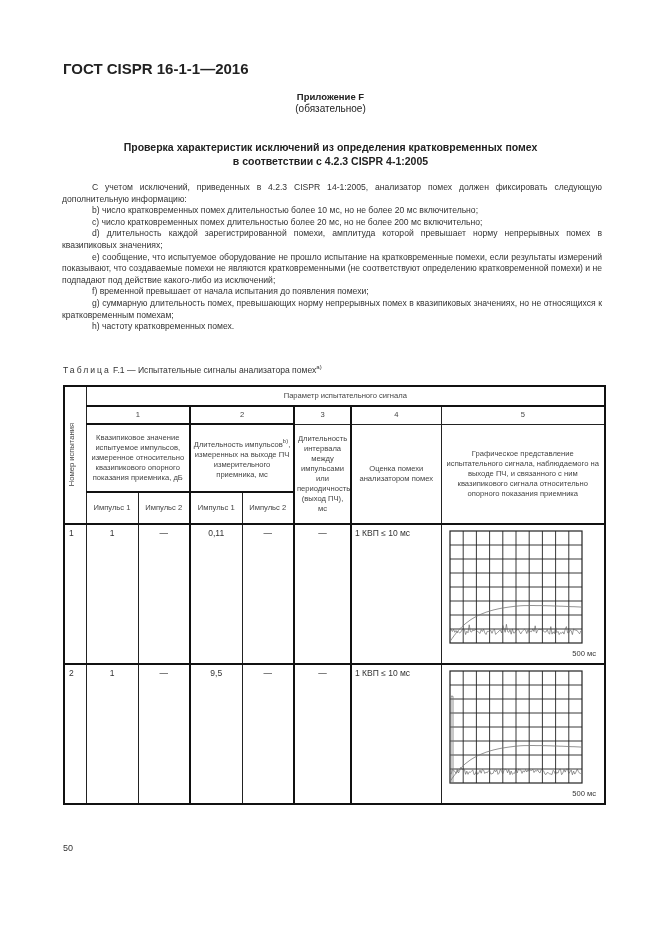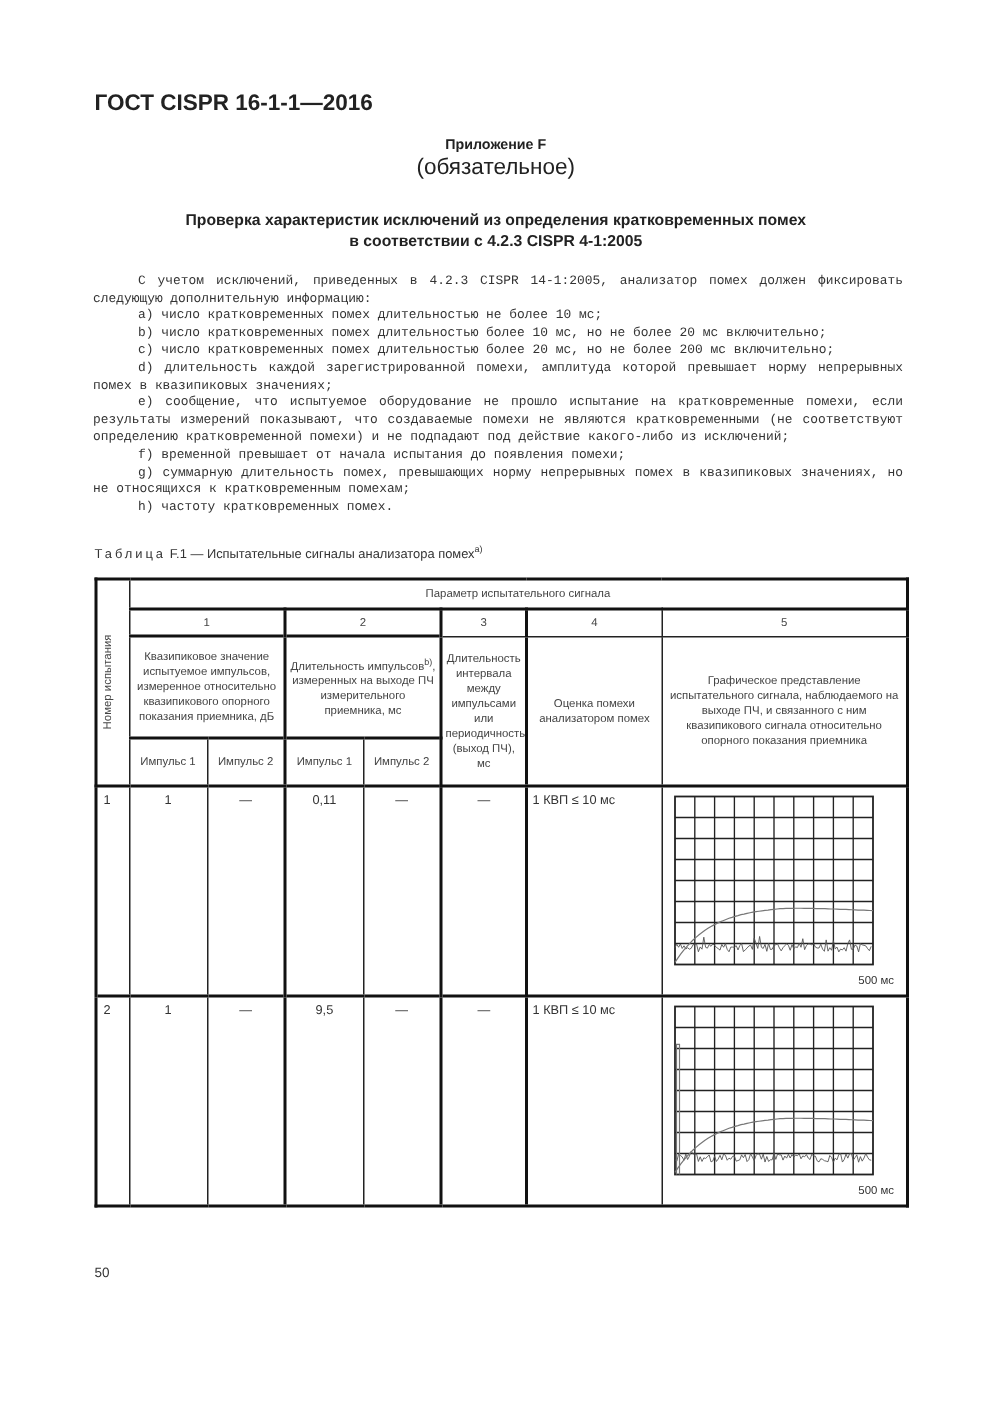--- a/index.html
+++ b/index.html
@@ -1,24 +1,24 @@
 <!DOCTYPE html>
 <html><head>
 <meta charset="utf-8">
 <style>
   html, body { margin:0; padding:0; background:#fff; }
   body { width:661px; height:935px; position:relative; overflow:hidden;
          font-family:"Liberation Sans", sans-serif; color:#222; }
   .hdr { position:absolute; left:63px; top:60px; font-size:15px; font-weight:bold; }
   .center { position:absolute; left:0; width:661px; text-align:center; }
   .annex { top:91px; font-size:9.5px; font-weight:bold; }
-  .annex2 { top:103px; font-size:15px; }
+  .annex2 { top:103px; font-size:10px; }
   .title1 { top:141px; font-size:10.5px; font-weight:bold; }
   .title2 { top:155px; font-size:10.5px; font-weight:bold; }
-  .body { position:absolute; left:62px; width:540px; font-size:8.6px; line-height:11.6px; color:#333;font-family:Liberation Mono, monospace; }
+  .body { position:absolute; left:62px; width:540px; font-size:8.6px; line-height:11.6px; color:#333; }
   .p { margin:0; text-align:justify; }
   .ind { text-indent:30px; }
   .caption { position:absolute; left:63px; top:364px; font-size:8.6px; color:#333; }
   .caption .sp { letter-spacing:2px; }
   sup { font-size:6px; }
   table { position:absolute; left:63px; top:385px; border-collapse:collapse; table-layout:fixed; width:541px; }
   td { border:1px solid #222; font-size:7.6px; color:#444; text-align:center; vertical-align:middle; padding:1px 2px; line-height:10px; }
   .thick-l { border-left:2px solid #111; }
   .thick-r { border-right:2px solid #111; }
   .thick-t { border-top:2px solid #111; }
@@ -38,21 +38,20 @@
 <div class="hdr">ГОСТ CISPR 16-1-1—2016</div>
 
 <div class="center annex">Приложение F</div>
 <div class="center annex2">(обязательное)</div>
 
 <div class="center title1">Проверка характеристик исключений из определения кратковременных помех</div>
 <div class="center title2">в соответствии с 4.2.3 CISPR 4-1:2005</div>
 
 <div class="body" style="top:182px;">
   <p class="p ind">С учетом исключений, приведенных в 4.2.3 CISPR 14-1:2005, анализатор помех должен фиксировать следующую дополнительную информацию:</p>
-  <p class="p ind">a) число кратковременных помех длительностью не более 10 мс;</p>
   <p class="p ind">b) число кратковременных помех длительностью более 10 мс, но не более 20 мс включительно;</p>
   <p class="p ind">c) число кратковременных помех длительностью более 20 мс, но не более 200 мс включительно;</p>
   <p class="p ind">d) длительность каждой зарегистрированной помехи, амплитуда которой превышает норму непрерывных помех в квазипиковых значениях;</p>
   <p class="p ind">e) сообщение, что испытуемое оборудование не прошло испытание на кратковременные помехи, если результаты измерений показывают, что создаваемые помехи не являются кратковременными (не соответствуют определению кратковременной помехи) и не подпадают под действие какого-либо из исключений;</p>
   <p class="p ind">f) временной превышает от начала испытания до появления помехи;</p>
   <p class="p ind">g) суммарную длительность помех, превышающих норму непрерывных помех в квазипиковых значениях, но не относящихся к кратковременным помехам;</p>
   <p class="p ind">h) частоту кратковременных помех.</p>
 </div>
 
 <div class="caption">

